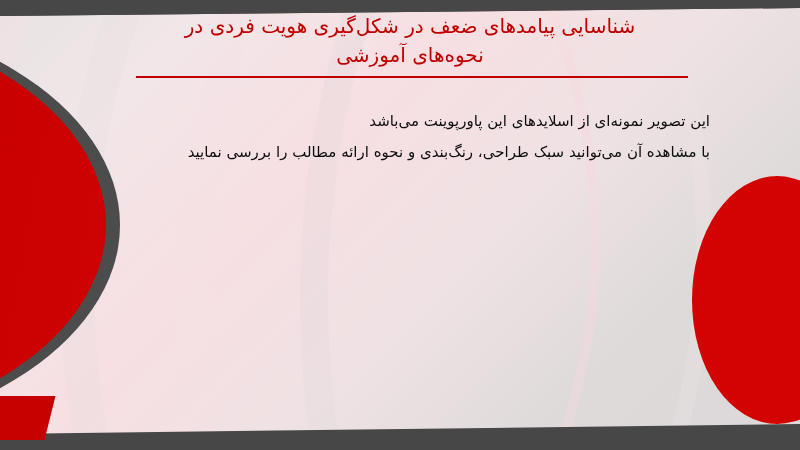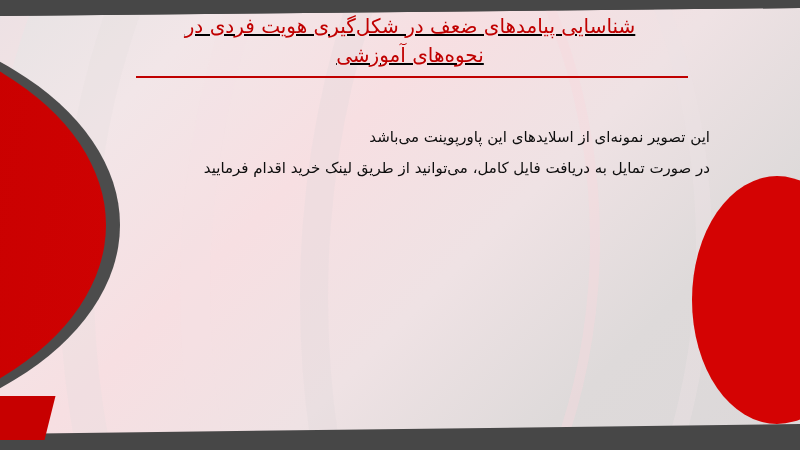--- a/index.html
+++ b/index.html
@@ -82,41 +82,40 @@
     clip-path: polygon(0 10px, 800px 0px, 800px 26px, 0 26px);
   }
 
   
   .title-block {
     position: absolute;
     left: 130px; top: 12px;
     width: 560px;
     text-align: center;
     direction: rtl;
-    text-decoration: underline;
   }
   .title-text {
     color: #c00000;
     font-size: 20px;
     line-height: 29px;
     font-weight: normal;
     margin: 0;
     letter-spacing: 0;
   }
   .title-rule {
     position: absolute;
     left: 136px; top: 76px;
     width: 552px; height: 2px;
     background: #c00000;
   }
 
   
   .body-block {
     position: absolute;
-    right: 90px; top: 122px;
+    right: 90px; top: 106px;
     width: 620px;
     direction: rtl;
     text-align: right;
   }
   .body-line {
     color: #0d0d0d;
     font-size: 15px;
     line-height: 31px;
     white-space: nowrap;
   }
@@ -147,16 +146,16 @@
   <div class="red-bottom-left"></div>
 
   <div class="title-block">
     <div class="title-text">شناسایی پیامدهای ضعف در شکل‌گیری هویت فردی در</div>
     <div class="title-text">نحوه‌های آموزشی</div>
   </div>
   <div class="title-rule"></div>
 
   <div class="body-block">
     <div class="body-line">این تصویر نمونه‌ای از اسلایدهای این پاورپوینت می‌باشد</div>
-    <div class="body-line">در صورت تمایل به دریافت فایل کامل، می‌توانید از طریق لینک خرید اقدام فرمایید</div>
+    <div class="body-line">با مشاهده آن می‌توانید سبک طراحی، رنگ‌بندی و نحوه ارائه مطالب را بررسی نمایید</div>
   </div>
 
 </div>
 
 </body></html>

